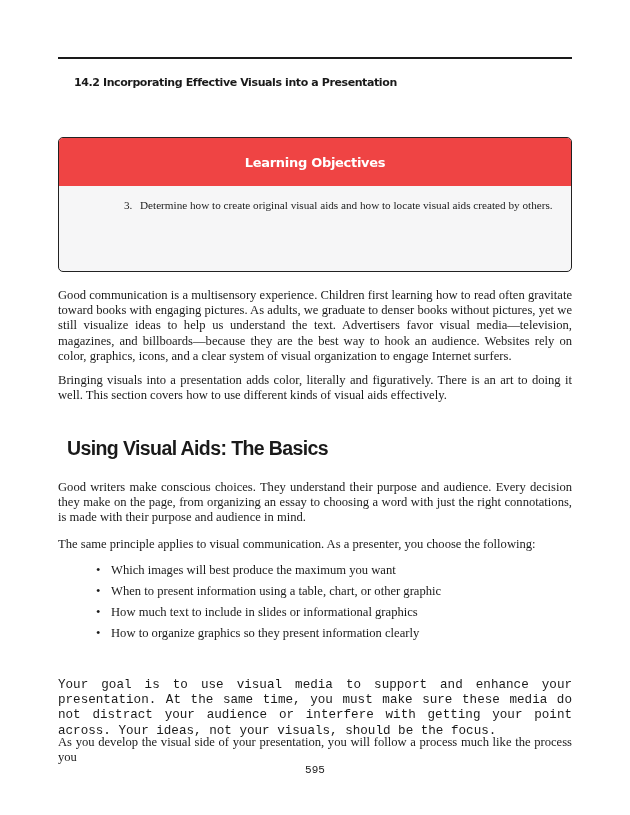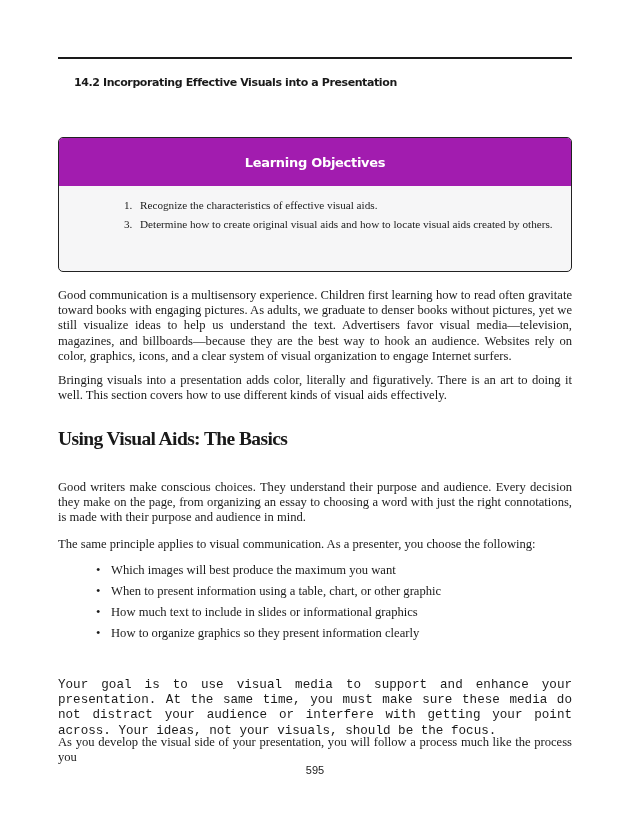--- a/index.html
+++ b/index.html
@@ -1,42 +1,41 @@
 <!DOCTYPE html>
 <html><head>
 <meta charset="utf-8">
 <style>
   html, body { margin: 0; padding: 0; background: #ffffff; }
   body { width: 630px; height: 815px; position: relative; overflow: hidden; color: #1a1a1a; }
   .page { position: absolute; left: 58px; top: 0; width: 514px; }
   .top-rule { position: absolute; left: 0; top: 57px; width: 514px; height: 2px; background: #1a1a1a; }
   .section-title { position: absolute; left: 0; top: 60px; margin: 16px; font-family: "DejaVu Sans", sans-serif; font-weight: bold; font-size: 11px; letter-spacing: -0.4px; color: #1a1a1a; white-space: nowrap; }
   .lo-box { position: absolute; left: 0; top: 137px; width: 512px; height: 133px; border: 1px solid #222; border-radius: 5px; background: #f6f6f7; overflow: hidden; }
-  .lo-header { height: 48px; background: #a21caf; color: #ffffff; display: flex; align-items: center; justify-content: center; font-family: "DejaVu Sans", sans-serif; font-weight: bold; font-size: 13px; letter-spacing: -0.3px; }
+  .lo-header { height: 48px; background: #ef4444; color: #ffffff; display: flex; align-items: center; justify-content: center; font-family: "DejaVu Sans", sans-serif; font-weight: bold; font-size: 13px; letter-spacing: -0.3px; }
   .lo-list { margin: 0; padding: 10px 0 0 65px; list-style: none; font-family: "Liberation Serif", serif; font-size: 11.2px; }
   .lo-list li { height: 19px; line-height: 19px; white-space: nowrap; }
   .lo-num { display: inline-block; width: 16px; }
   .para { position: absolute; left: 0; width: 514px; margin: 0; font-family: "Liberation Serif", serif; font-size: 12.6px; line-height: 15.2px; text-align: justify; text-align-last: left; }
-  .h2 { position: absolute; left: 0; top: 428px; margin: 0; font-family: Liberation Serif, serif; font-weight: bold; font-size: 19.5px; letter-spacing: -0.6px; white-space: nowrap; text-align: center; }
+  .h2 { position: absolute; left: 0; top: 428px; margin: 9px; font-family: Liberation Sans, sans-serif; font-weight: bold; font-size: 19.5px; letter-spacing: -0.6px; white-space: nowrap; text-align: center; }
   .bullets { position: absolute; left: 38px; top: 563px; margin: 0; padding: 0; list-style: none; font-family: "Liberation Serif", serif; font-size: 12.6px; }
   .bullets li { height: 21px; line-height: 15px; white-space: nowrap; }
   .bullet-dot { display: inline-block; width: 15px; }
-  .page-num { position: absolute; left: 0; width: 514px; top: 764px; text-align: center; font-family: Liberation Sans, sans-serif; font-size: 11px; }
+  .page-num { position: absolute; left: 0; width: 514px; top: 764px; text-align: center; font-family: Liberation Mono, monospace; font-size: 11px; }
 </style>
 </head>
 <body>
 
 <div class="page">
   <div class="top-rule"></div>
   <h1 class="section-title">14.2 Incorporating Effective Visuals into a Presentation</h1>
 
   <div class="lo-box">
     <div class="lo-header">Learning Objectives</div>
     <ol class="lo-list">
-      <li><span class="lo-num">1.</span><span>Recognize the characteristics of effective visual aids.</span></li>
       <li><span class="lo-num">3.</span><span>Determine how to create original visual aids and how to locate visual aids created by others.</span></li>
     </ol>
   </div>
 
   <p class="para" style="top:288px;">Good communication is a multisensory experience. Children first learning how to read often gravitate toward books with engaging pictures. As adults, we graduate to denser books without pictures, yet we still visualize ideas to help us understand the text. Advertisers favor visual media—television, magazines, and billboards—because they are the best way to hook an audience. Websites rely on color, graphics, icons, and a clear system of visual organization to engage Internet surfers.</p>
   <p class="para" style="top:373px;">Bringing visuals into a presentation adds color, literally and figuratively. There is an art to doing it well. This section covers how to use different kinds of visual aids effectively.</p>
 
   <h2 class="h2">Using Visual Aids: The Basics</h2>
 
   <p class="para" style="top:480px;">Good writers make conscious choices. They understand their purpose and audience. Every decision they make on the page, from organizing an essay to choosing a word with just the right connotations, is made with their purpose and audience in mind.</p>

